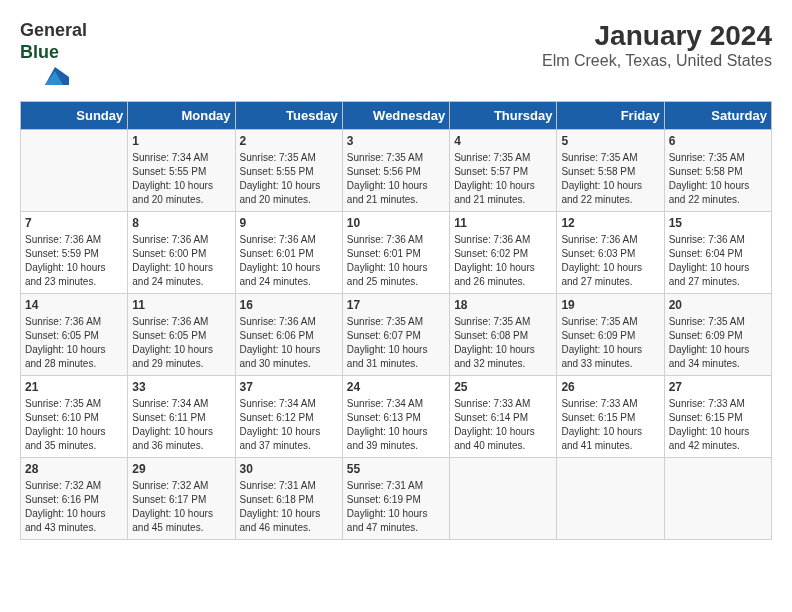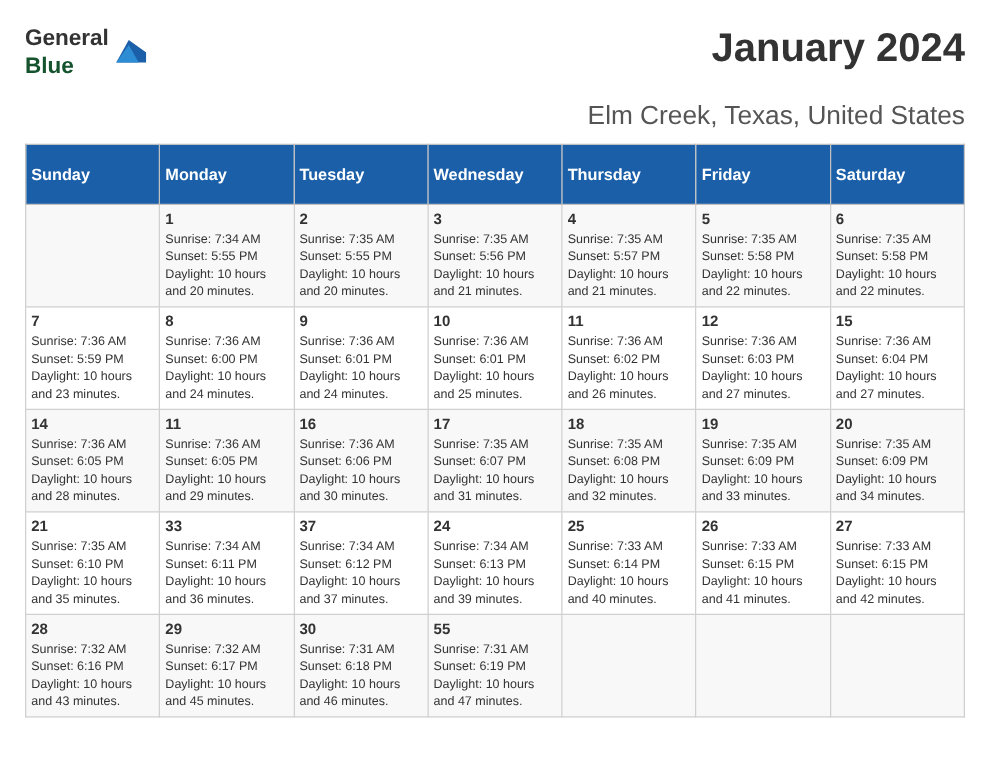--- a/index.html
+++ b/index.html
@@ -12,56 +12,56 @@
     }
     .header {
       display: flex;
       justify-content: space-between;
       align-items: flex-start;
       margin-bottom: 10px;
     }
     .logo {
       display: flex;
       align-items: center;
+      flex-direction: column;
     }
     .logo-text {
       font-size: 18px;
       font-weight: bold;
       line-height: 1.2;
     }
     .logo-general { color: #333; }
     .logo-blue { color: #14532d; }
     .logo-icon {
       width: 28px;
       height: 28px;
       margin-left: 2px;
     }
     .title-block {
       text-align: right;
     }
     .main-title {
-      font-size: 32px;
+      font-size: 28px;
       font-weight: bold;
       color: #333;
     }
     .subtitle {
-      font-size: 21px;
+      font-size: 16px;
       color: #555;
-      margin-top: 24px;
     }
     table {
       width: 100%;
       border-collapse: collapse;
       font-size: 11px;
     }
     thead tr th {
       background-color: #1a5fa8;
       color: #fff;
-      padding: 16px 4px;
-      text-align: left;
+      padding: 6px 4px;
+      text-align: right;
       font-size: 13px;
       font-weight: bold;
       border: 1px solid #c0c0c0;
     }
     tbody tr td {
       border: 1px solid #d0d0d0;
       padding: 4px;
       vertical-align: top;
       width: calc(100% / 7);
       min-height: 80px;

